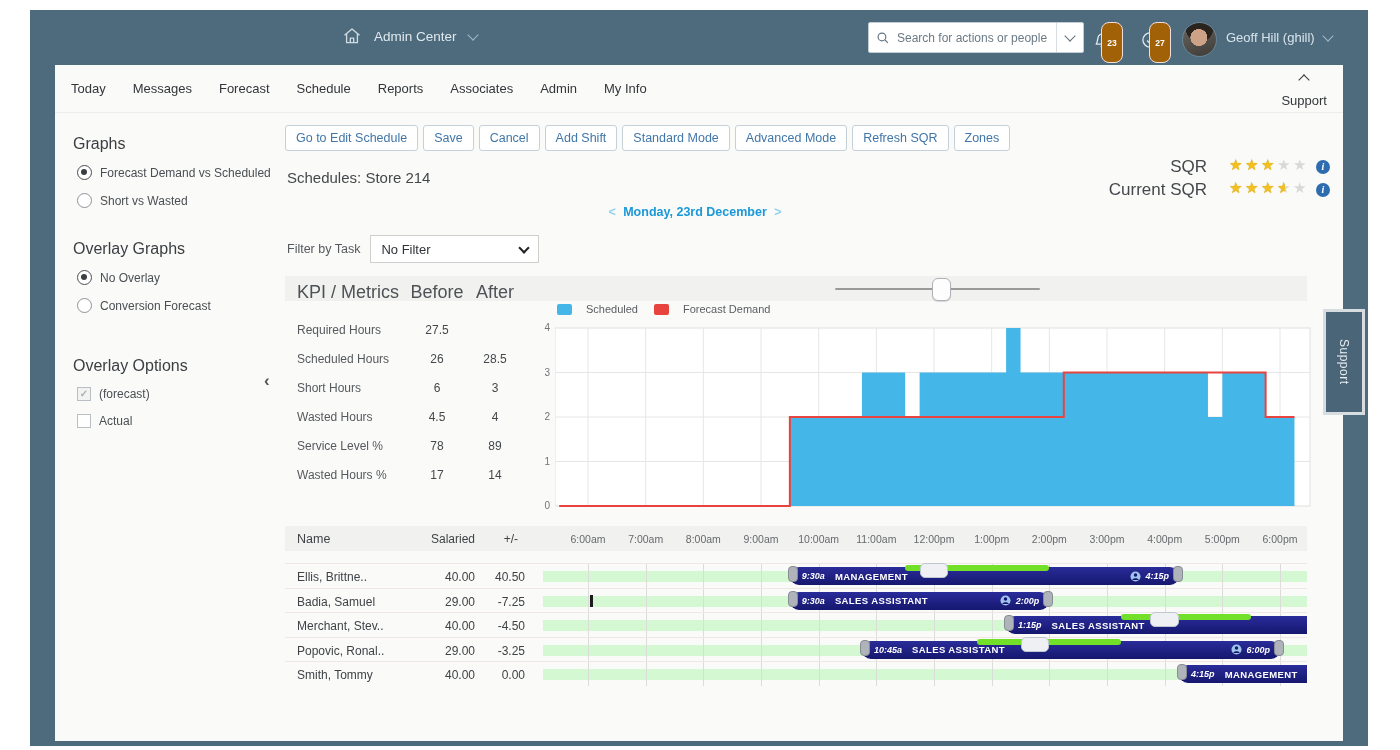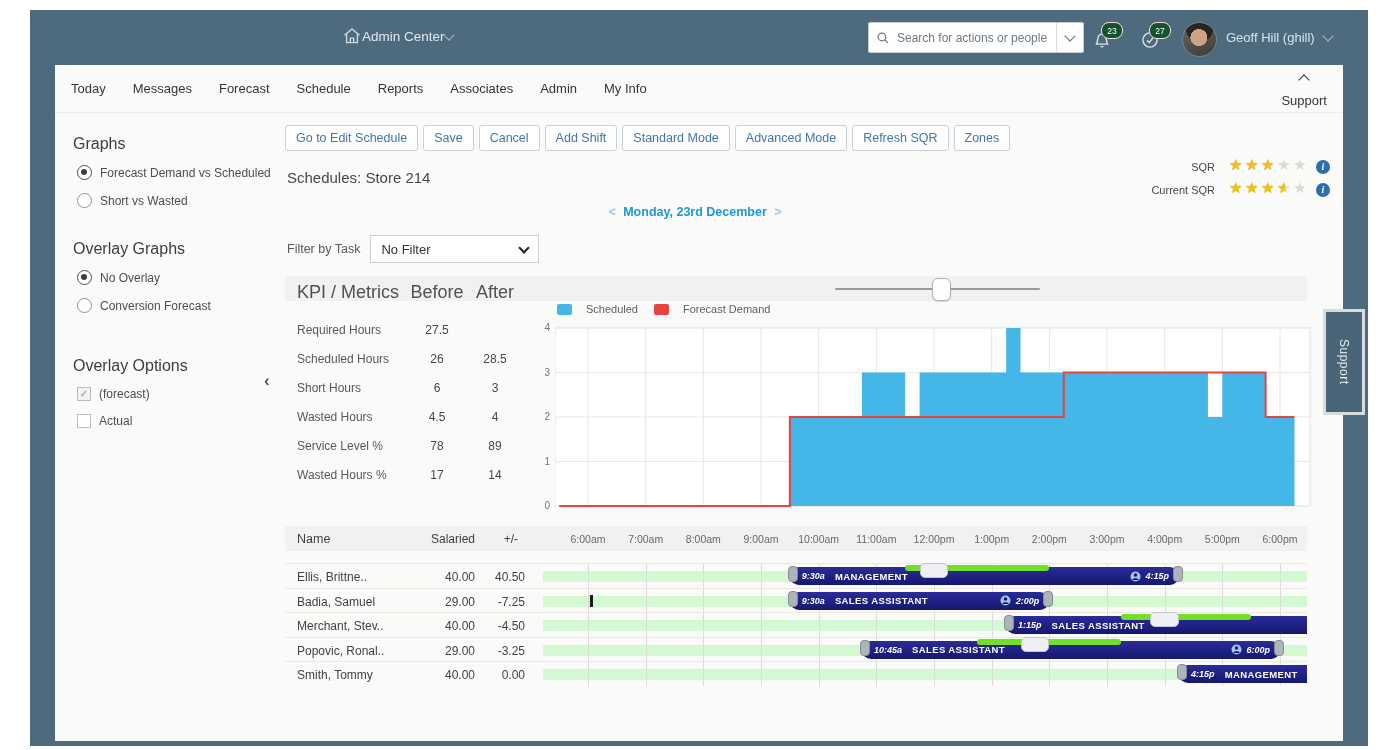--- a/index.html
+++ b/index.html
@@ -1,29 +1,29 @@
 <!DOCTYPE html>
 <html><head>
 <meta charset="utf-8">
 <style>
   html,body{margin:0;padding:0}
   body{width:1400px;height:750px;background:#fff;font-family:"Liberation Sans",sans-serif;position:relative;overflow:hidden;-webkit-font-smoothing:antialiased}
   .frame{position:absolute;left:30px;top:10px;width:1338px;height:736px;background:#4e6b7d}
   
   .topbar{position:absolute;left:0;top:0;right:0;height:55px}
-  .nav-center{position:absolute;left:312px;top:16px;display:flex;align-items:center;color:#dfe9ef}
+  .nav-center{position:absolute;left:312px;top:16px;display:flex;align-items:center;gap:12px;color:#dfe9ef}
   .nav-title{font-size:13.5px;color:#dfe9ef}
   .chev{display:inline-block;width:7px;height:7px;border-right:1.8px solid currentColor;border-bottom:1.8px solid currentColor;transform:rotate(45deg);margin-top:-3px}
   .chev.up{transform:rotate(-135deg);margin-top:4px}
   .searchbox{position:absolute;left:838px;top:12px;width:214px;height:29px;background:#fff;border:1px solid #c2ccd2;border-radius:2px;display:flex;align-items:center}
   .searchbox input{border:0;outline:0;flex:1;font-size:12px;color:#333;padding:0 4px;background:transparent;font-family:"Liberation Sans",sans-serif}
   .searchbox input::placeholder{color:#6b7a85}
   .search-dd{width:26px;align-self:stretch;border-left:1px solid #d7dde1;display:flex;align-items:center;justify-content:center;color:#5f6f7a}
   .icon-btn{position:absolute;top:20px;color:#dfe8ee}
-  .badge{position:absolute;top:-8px;left:9px;min-width:16px;height:15px;border-radius:8px;background:#14532d;color:#fff;font-size:8.5px;font-weight:normal;display:flex;align-items:center;justify-content:center;padding:0 2px;border:1px solid #f0dede}
+  .badge{position:absolute;top:-8px;left:9px;min-width:16px;height:15px;border-radius:8px;background:#a16207;color:#fff;font-size:8.5px;font-weight:bold;display:flex;align-items:center;justify-content:center;padding:12px 2px;border:1px solid #f0dede}
   .avatar{position:absolute;left:1152px;top:12px;width:33px;height:33px;border-radius:50%;
     background:radial-gradient(circle at 48% 44%,#cda286 0 33%,transparent 34%),
                radial-gradient(circle at 50% 16%,#2a241e 0 42%,transparent 43%),
                linear-gradient(160deg,#6b6862,#3e3b37);border:1px solid #6d8596}
   .user-group{position:absolute;left:1196px;top:20px;display:flex;align-items:center;gap:9px;color:#d8e4ec;font-size:13px}
   
   .content{position:absolute;left:25px;top:55px;width:1288px;height:676px;background:#fafaf8}
   .menu-bar{position:absolute;left:0;top:0;right:0;height:48px;display:flex;align-items:center;padding-left:16px;gap:27px;border-bottom:1px solid #ededeb;box-sizing:border-box}
   .menu-item{font-size:13px;color:#32363a;cursor:pointer}
   .support-corner{position:absolute;right:16px;top:5px;text-align:center;color:#33373b}
@@ -39,21 +39,21 @@
   .cbox{width:12px;height:12px;border:1.5px solid #b9bfc4;background:#fff;flex:0 0 auto;font-size:10px;line-height:11px;text-align:center;color:#a9afb4;font-weight:bold}
   .opt-label{font-size:12px;color:#4a4f54}
   .collapse-chev{position:absolute;left:209px;top:306px;font-size:17px;color:#555;font-weight:bold;cursor:pointer}
   
   .main{position:absolute;left:230px;top:48px;width:1045px;height:620px}
   .toolbar{position:absolute;left:0;top:12px;display:flex;gap:5px}
   .btn{background:#fff;border:1px solid #c6d0d8;border-radius:3px;color:#4176a8;font-size:12.5px;padding:5px 10px;cursor:pointer;font-family:"Liberation Sans",sans-serif}
   .page-title{position:absolute;left:2px;top:56px;font-size:15px;color:#44484c}
   .sqr-block{position:absolute;right:0;top:42px}
   .sqr-row{display:flex;align-items:center;justify-content:flex-end;gap:4px;height:23px}
-  .sqr-label{font-size:11px;color:#44484c;margin-right:10px}
+  .sqr-label{font-size:17px;color:#44484c;margin-right:18px}
   .star-wrap{position:relative;display:inline-block;width:16px;height:17px;font-size:15px;line-height:17px}
   .star-base{color:#d9d9d6;position:absolute;left:0;top:0}
   .star-fill{color:#f2c11e;position:absolute;left:0;top:0;overflow:hidden;text-shadow:0 0 1px #c79a10}
   .info-ic{width:14px;height:14px;border-radius:50%;background:#2e6cb0;color:#fff;font-size:10px;font-weight:bold;font-family:"Liberation Serif",serif;font-style:italic;display:inline-flex;align-items:center;justify-content:center;margin-left:3px;cursor:pointer}
   .date-nav{position:absolute;left:240px;top:92px;width:340px;text-align:center;font-size:12.5px;font-weight:bold}
   .date-nav .arrow{color:#8fd0ef;cursor:pointer;padding:0 4px}
   .date-nav .dlabel{color:#1b98d8;cursor:pointer}
   .filter-row{position:absolute;left:2px;top:122px;display:flex;align-items:center}
   .filter-label{font-size:12.5px;color:#55595e;margin-right:10px}
   .selectbox{width:147px;height:26px;background:#fff;border:1px solid #cfcfcd;display:flex;align-items:center;padding:0 10px;justify-content:space-between;cursor:pointer}

